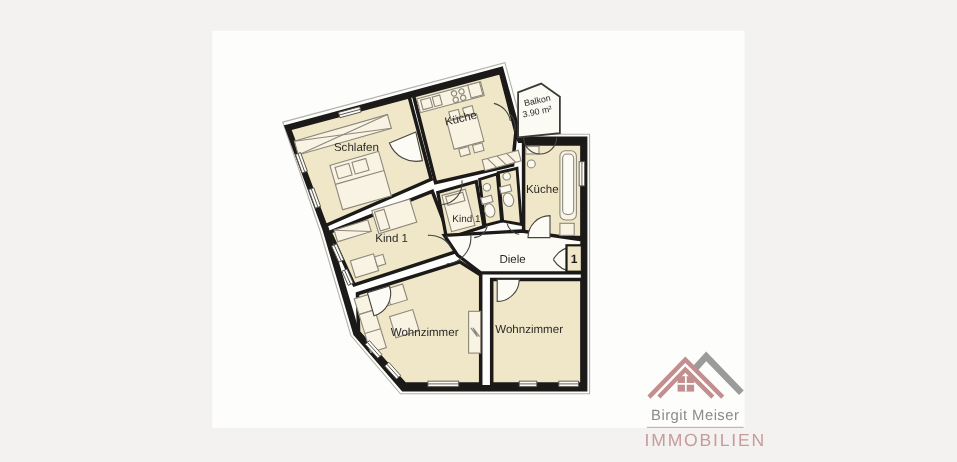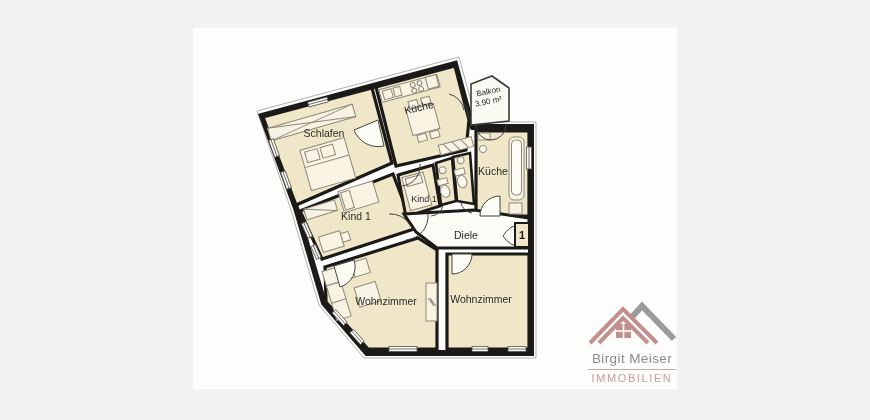--- a/index.html
+++ b/index.html
@@ -4,24 +4,24 @@
 <style>
   html,body{margin:0;padding:0;}
   .page{position:relative;width:870px;height:420px;background:#f3f2f0;overflow:hidden;
         font-family:"Liberation Sans",sans-serif;}
   .card{position:absolute;left:193px;top:28px;width:484px;height:361px;background:#fdfdfc;}
   .plan{position:absolute;left:0;top:0;}
   .room-label{font-family:"Liberation Sans",sans-serif;font-size:10.5px;fill:#2b2a28;}
   .room-label-small{font-family:"Liberation Sans",sans-serif;font-size:9px;fill:#2b2a28;}
   .balkon-label{font-family:"Liberation Sans",sans-serif;font-size:8px;fill:#2b2a28;}
   .entrance-label{font-family:"Liberation Sans",sans-serif;font-size:11px;font-weight:bold;fill:#1b1a18;}
-  .logo{position:absolute;left:586px;top:299px;width:92px;text-align:center;}
+  .logo{position:absolute;left:586px;top:317px;width:92px;text-align:center;}
   .logo-name{font-size:13.5px;color:#8b8b8b;letter-spacing:0.4px;line-height:1.1;margin-top:1px;}
   .logo-rule{height:1px;background:#c2abaa;margin:2px 2px 2px 2px;}
-  .logo-tagline{font-size:11px;color:#c79b9a;letter-spacing:1.6px;line-height:1.2;}
+  .logo-tagline{font-size:16px;color:#c79b9a;letter-spacing:1.6px;line-height:1.2;}
 </style>
 </head>
 <body>
 
 <div class="page">
   <div class="card">
 
     <svg class="plan" width="484" height="361" viewBox="193 28 484 361" xmlns="http://www.w3.org/2000/svg">
 
       <path d="M257,111 L459,57 L475,116 L478,122 L536,122 L536,358 L364,358 L319,305 L291,210 Z" fill="none" stroke="#b4b1aa" stroke-width="1"></path>

